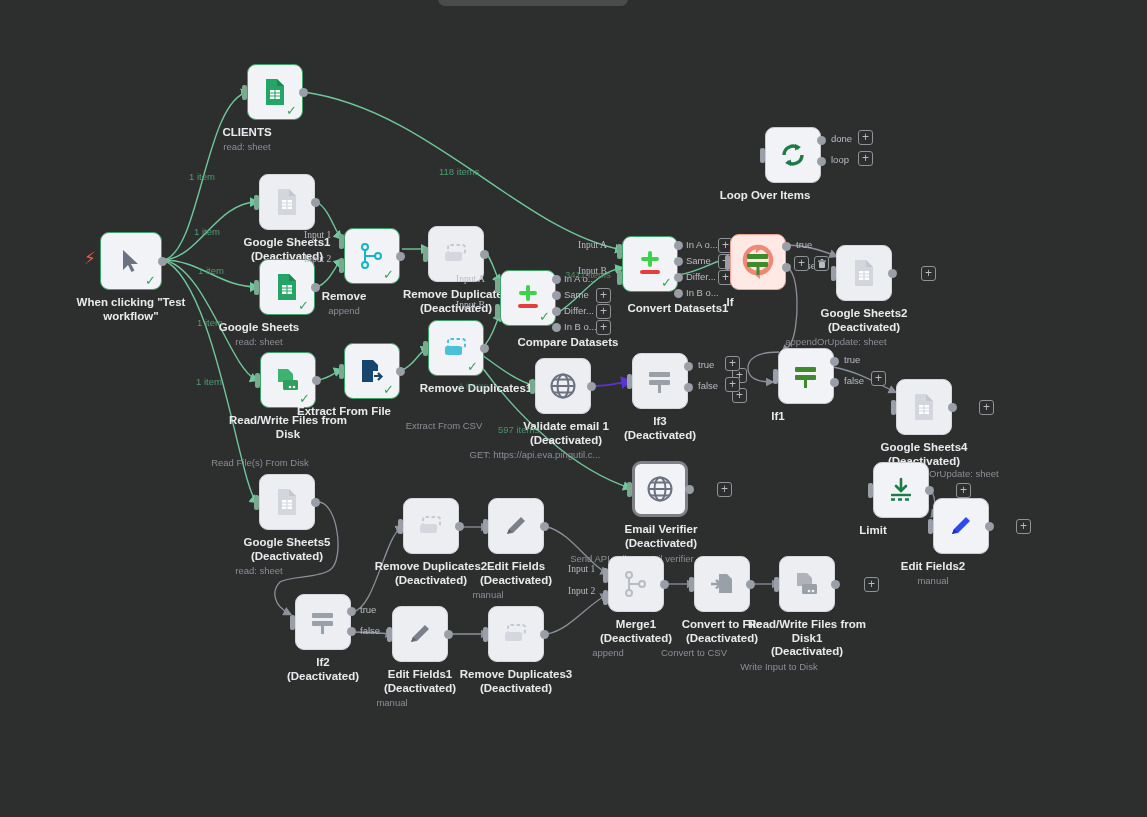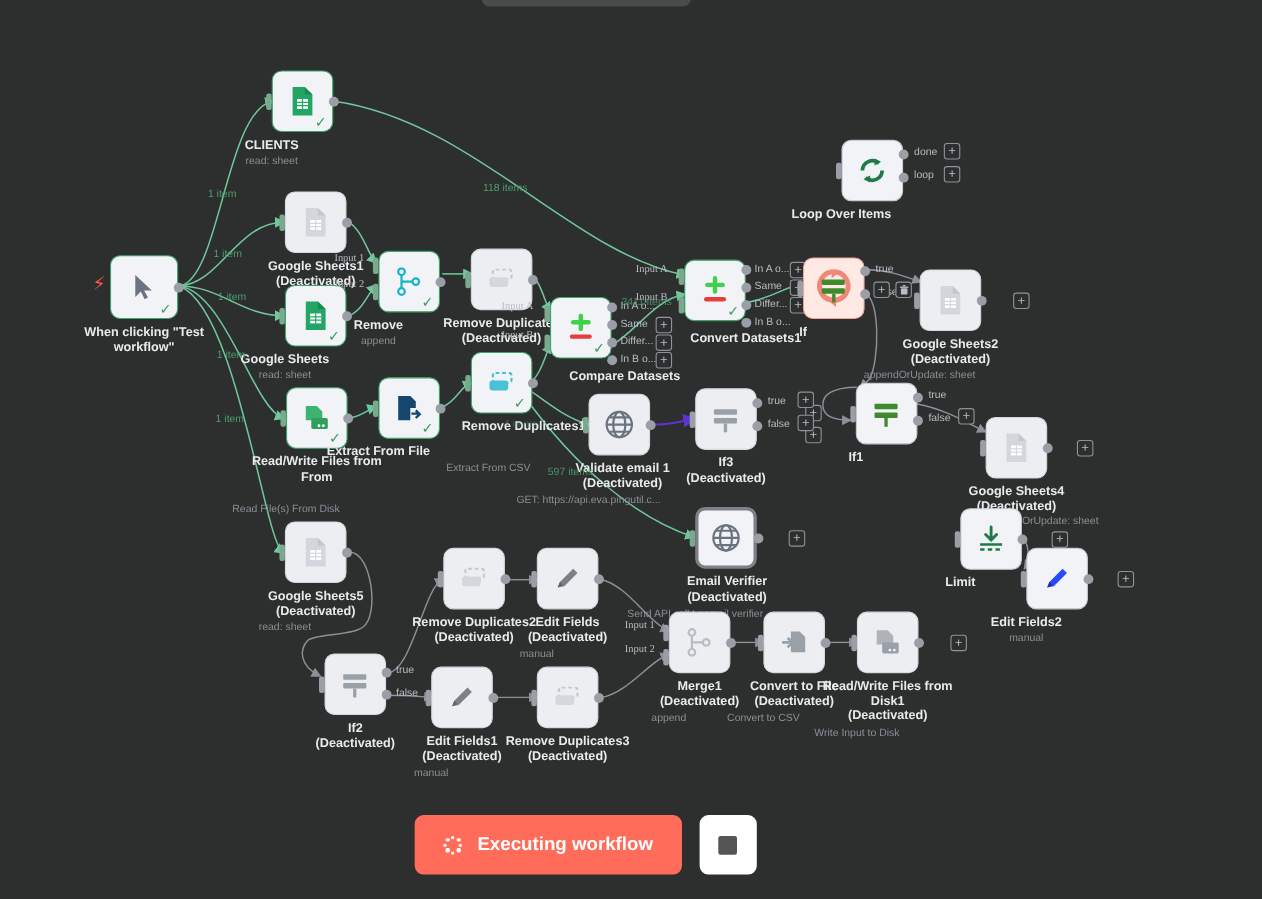--- a/index.html
+++ b/index.html
@@ -240,21 +240,21 @@
           <path d="M3 2 h10 l5 5 v8 h-15 z" fill="#3cb371"></path>
           <rect x="8" y="13" width="15" height="10" rx="1.5" fill="#2f9e5e"></rect>
           <circle cx="19" cy="20" r="1.3" fill="#fff"></circle>
           <circle cx="15" cy="20" r="1.3" fill="#fff"></circle>
         </svg>
       <span class="check">✓</span>
     </div>
     <div class="dot" style="left:52px;top:24px"></div>
     <div class="nlabel" style="left:28px">
       <span>Read/Write Files from</span>
-      <span class="deact">From</span>
+      <span class="deact">Disk</span>
     </div>
     <div class="nsub" style="top:105px">Read File(s) From Disk</div>
   </div>
 
   <div class="node dim" style="left:259px;top:474px">
     <div class="instub green" style="left:-5px;top:21px"></div>
     <div class="nbox">
       <svg width="24" height="28" viewBox="0 0 24 28">
           <path d="M3 1 h11 l7 7 v19 h-18 z" fill="#d3d6dc"></path>
           <path d="M14 1 l7 7 h-7 z" fill="#c3c7ce"></path>
@@ -713,32 +713,14 @@
   <div class="itemlbl" style="left:189px;top:171px">1 item</div>
   <div class="itemlbl" style="left:194px;top:226px">1 item</div>
   <div class="itemlbl" style="left:198px;top:265px">1 item</div>
   <div class="itemlbl" style="left:197px;top:317px">1 item</div>
   <div class="itemlbl" style="left:196px;top:376px">1 item</div>
   <div class="itemlbl" style="left:439px;top:166px">118 items</div>
   <div class="itemlbl" style="left:565px;top:269px;opacity:.85">3411 items</div>
   <div class="itemlbl" style="left:498px;top:424px;opacity:.9">597 items</div>
   <div class="itemlbl" style="left:458px;top:380px;opacity:.45">4 items</div>
 
-  <div id="execbar">
-    <button id="execbtn">
-      <span class="spinner">
-        <i style="left:7px;top:0"></i>
-          <i style="left:12.4px;top:2.2px"></i>
-          <i style="left:14px;top:7px"></i>
-        <i style="left:12.4px;top:11.8px"></i>
-          <i style="left:7px;top:14px"></i>
-          <i style="left:2.2px;top:11.8px"></i>
-        <i style="left:0;top:7px"></i>
-          <i style="left:2.2px;top:2.2px"></i>
-      </span>
-      <span>Executing workflow</span>
-    </button>
-    <button id="stopbtn">
-      <span></span>
-    </button>
-  </div>
 
 </div>
 
 </body></html>

